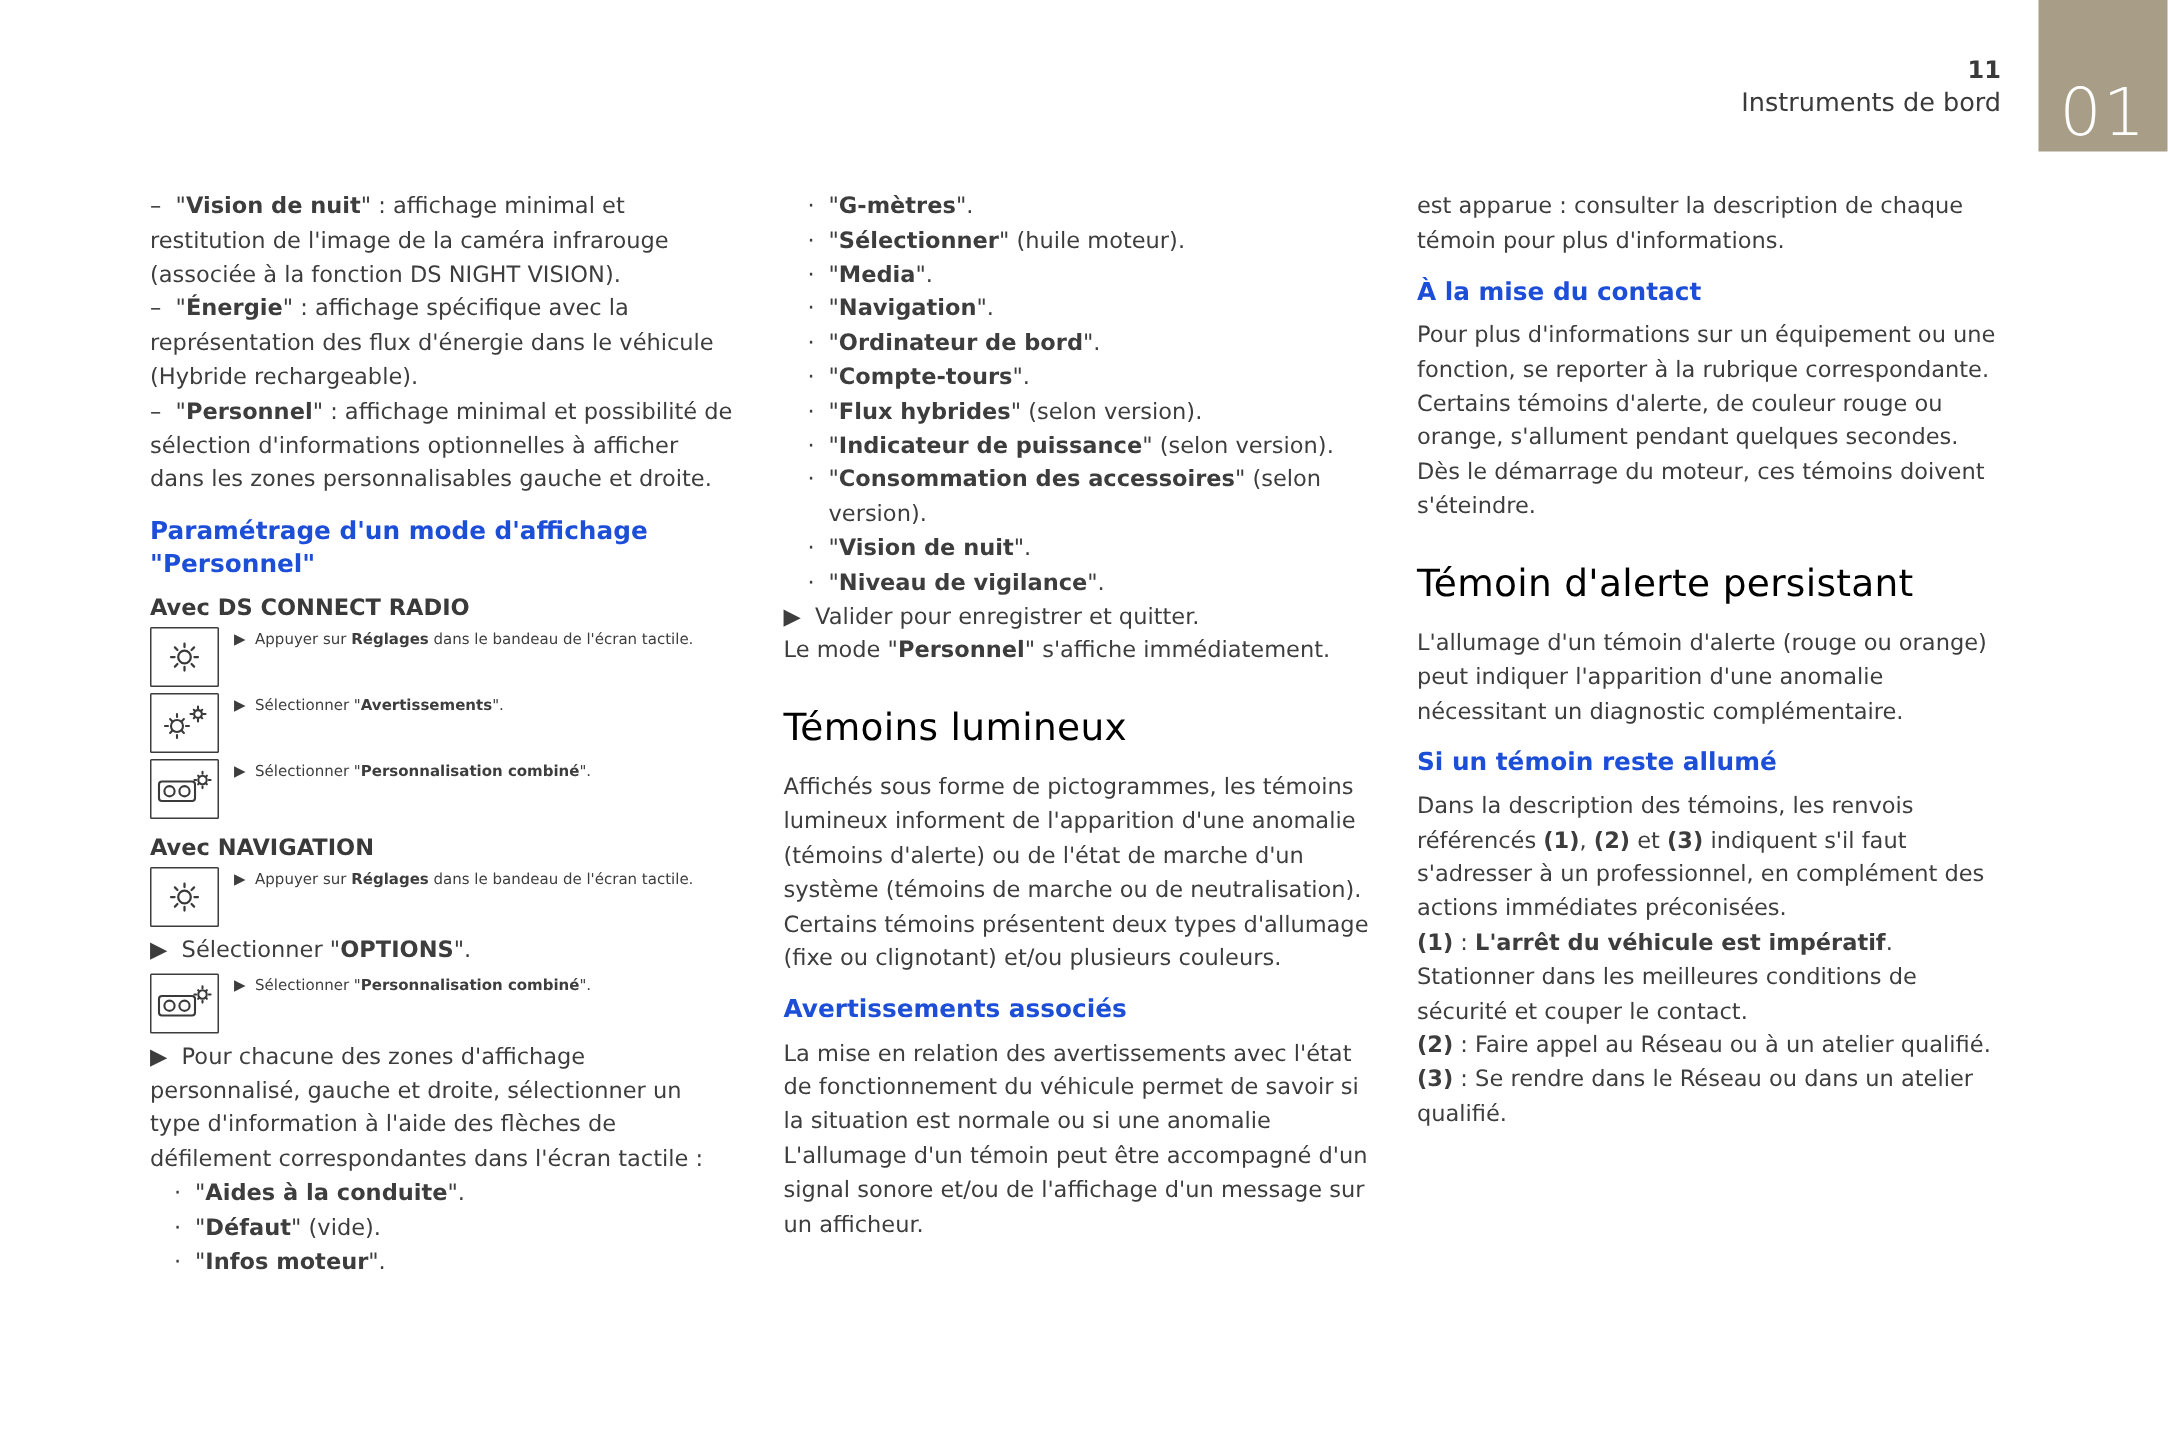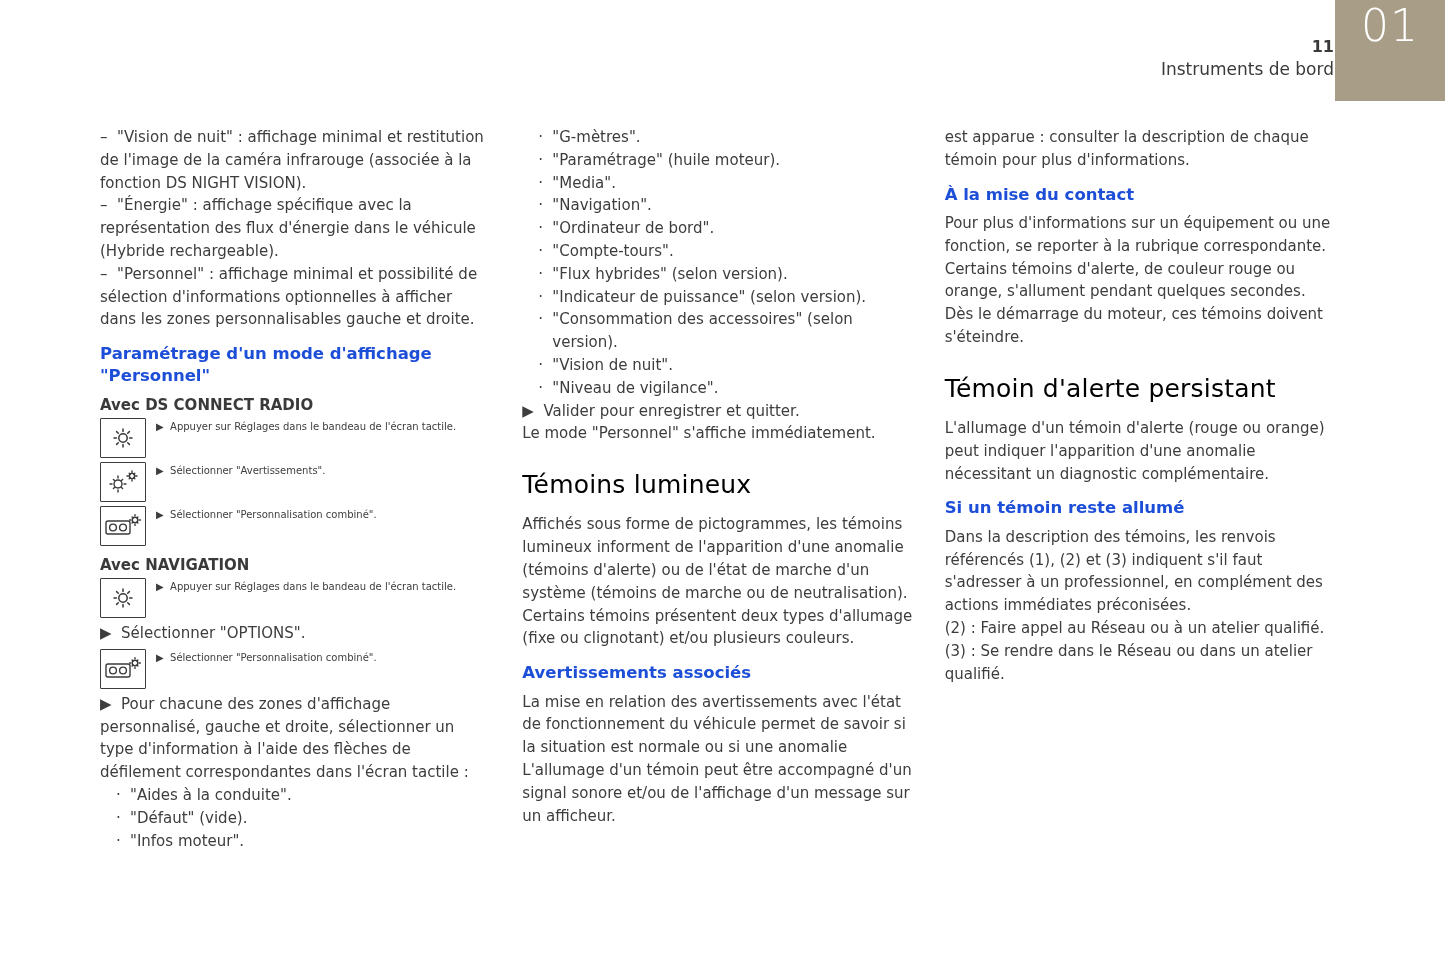--- a/index.html
+++ b/index.html
@@ -6,37 +6,37 @@
   html,body{background:#ffffff}
   body{
     width:1445px;height:964px;position:relative;overflow:hidden;
     font-family:"DejaVu Sans","Liberation Sans",sans-serif;
     color:#3d3d3d;
   }
   .page{position:absolute;inset:0;background:#fff}
 
   
   .chapter-tab{
-    position:absolute;top:0;right:0;width:110px;height:101px;
-    display:flex;align-items:flex-start;justify-content:center;
+    position:absolute;top:0;right:0;width:86px;height:101px;
+    display:flex;align-items:flex-end;justify-content:center;
     color:#fff;font-size:44px;font-weight:300;letter-spacing:1px;
   }
   .page-head{position:absolute;top:37px;right:111px;text-align:right;line-height:1.25}
   .page-number{font-size:16px;font-weight:700;color:#3a3a3a}
   .chapter-title{font-size:17px;color:#3a3a3a;margin-top:2px}
 
   
   .columns{position:absolute;left:100px;right:108px;top:126px;display:flex;gap:30px}
   .col{flex:1;min-width:0}
 
   p.para{font-size:15px;line-height:1.52}
   h1.h1{font-size:25px;font-weight:400;letter-spacing:.2px;line-height:1.25;margin:24px 0 13px;color:#000000}
   h3.h3{font-size:16.5px;font-weight:700;line-height:1.3;margin:12px 0 7px;color:#1d4ed8}
   h4.h4{font-size:15px;font-weight:700;margin:10px 0 4px;color:#3a3a3a}
-  .b{font-weight:400}
+  .b{font-weight:700}
 
   .bullet-list{margin-left:16px}
   .bullet-item{display:flex;font-size:15px;line-height:1.52}
   .bullet-marker{width:14px;flex:none}
   .bullet-text{flex:1;min-width:0}
 
   .icon-step{display:flex;gap:10px;align-items:flex-start;margin:4px 0}
   .icon-box{
     flex:none;width:46px;height:40px;border:1px solid #3c3c3c;border-radius:1px;
     display:flex;align-items:center;justify-content:center;background:#fff;
@@ -146,21 +146,21 @@
         </div>
       </section>
     <section class="col">
         <div class="bullet-list">
           <div class="bullet-item">
             <span class="bullet-marker">·</span>
             <span class="bullet-text"><span>"</span><span class="b">G-mètres</span><span>".</span></span>
           </div>
           <div class="bullet-item">
             <span class="bullet-marker">·</span>
-            <span class="bullet-text"><span>"</span><span class="b">Paramétrage</span><span>" (huile moteur).</span></span>
+            <span class="bullet-text"><span>"</span><span class="b">Sélectionner</span><span>" (huile moteur).</span></span>
           </div>
           <div class="bullet-item">
             <span class="bullet-marker">·</span>
             <span class="bullet-text"><span>"</span><span class="b">Media</span><span>".</span></span>
           </div>
           <div class="bullet-item">
             <span class="bullet-marker">·</span>
             <span class="bullet-text"><span>"</span><span class="b">Navigation</span><span>".</span></span>
           </div>
           <div class="bullet-item">
@@ -202,18 +202,19 @@
       </section>
     <section class="col">
         <p class="para"><span>est apparue : consulter la description de chaque témoin pour plus d'informations.</span></p>
         <h3 class="h3">À la mise du contact</h3>
         <p class="para"><span>Pour plus d'informations sur un équipement ou une fonction, se reporter à la rubrique correspondante.</span></p>
         <p class="para"><span>Certains témoins d'alerte, de couleur rouge ou orange, s'allument pendant quelques secondes. Dès le démarrage du moteur, ces témoins doivent s'éteindre.</span></p>
         <h1 class="h1">Témoin d'alerte persistant</h1>
         <p class="para"><span>L'allumage d'un témoin d'alerte (rouge ou orange) peut indiquer l'apparition d'une anomalie nécessitant un diagnostic complémentaire.</span></p>
         <h3 class="h3">Si un témoin reste allumé</h3>
         <p class="para"><span>Dans la description des témoins, les renvois référencés </span><span class="b">(1)</span><span>, </span><span class="b">(2)</span><span> et </span><span class="b">(3)</span><span> indiquent s'il faut s'adresser à un professionnel, en complément des actions immédiates préconisées.</span></p>
+        <p class="para"><span class="b">(1)</span><span> : </span><span class="b">L'arrêt du véhicule est impératif</span><span>. Stationner dans les meilleures conditions de sécurité et couper le contact.</span></p>
         <p class="para"><span class="b">(2)</span><span> : Faire appel au Réseau ou à un atelier qualifié.</span></p>
         <p class="para"><span class="b">(3)</span><span> : Se rendre dans le Réseau ou dans un atelier qualifié.</span></p>
       </section>
   </main>
 
 </div>
 
 </body></html>

